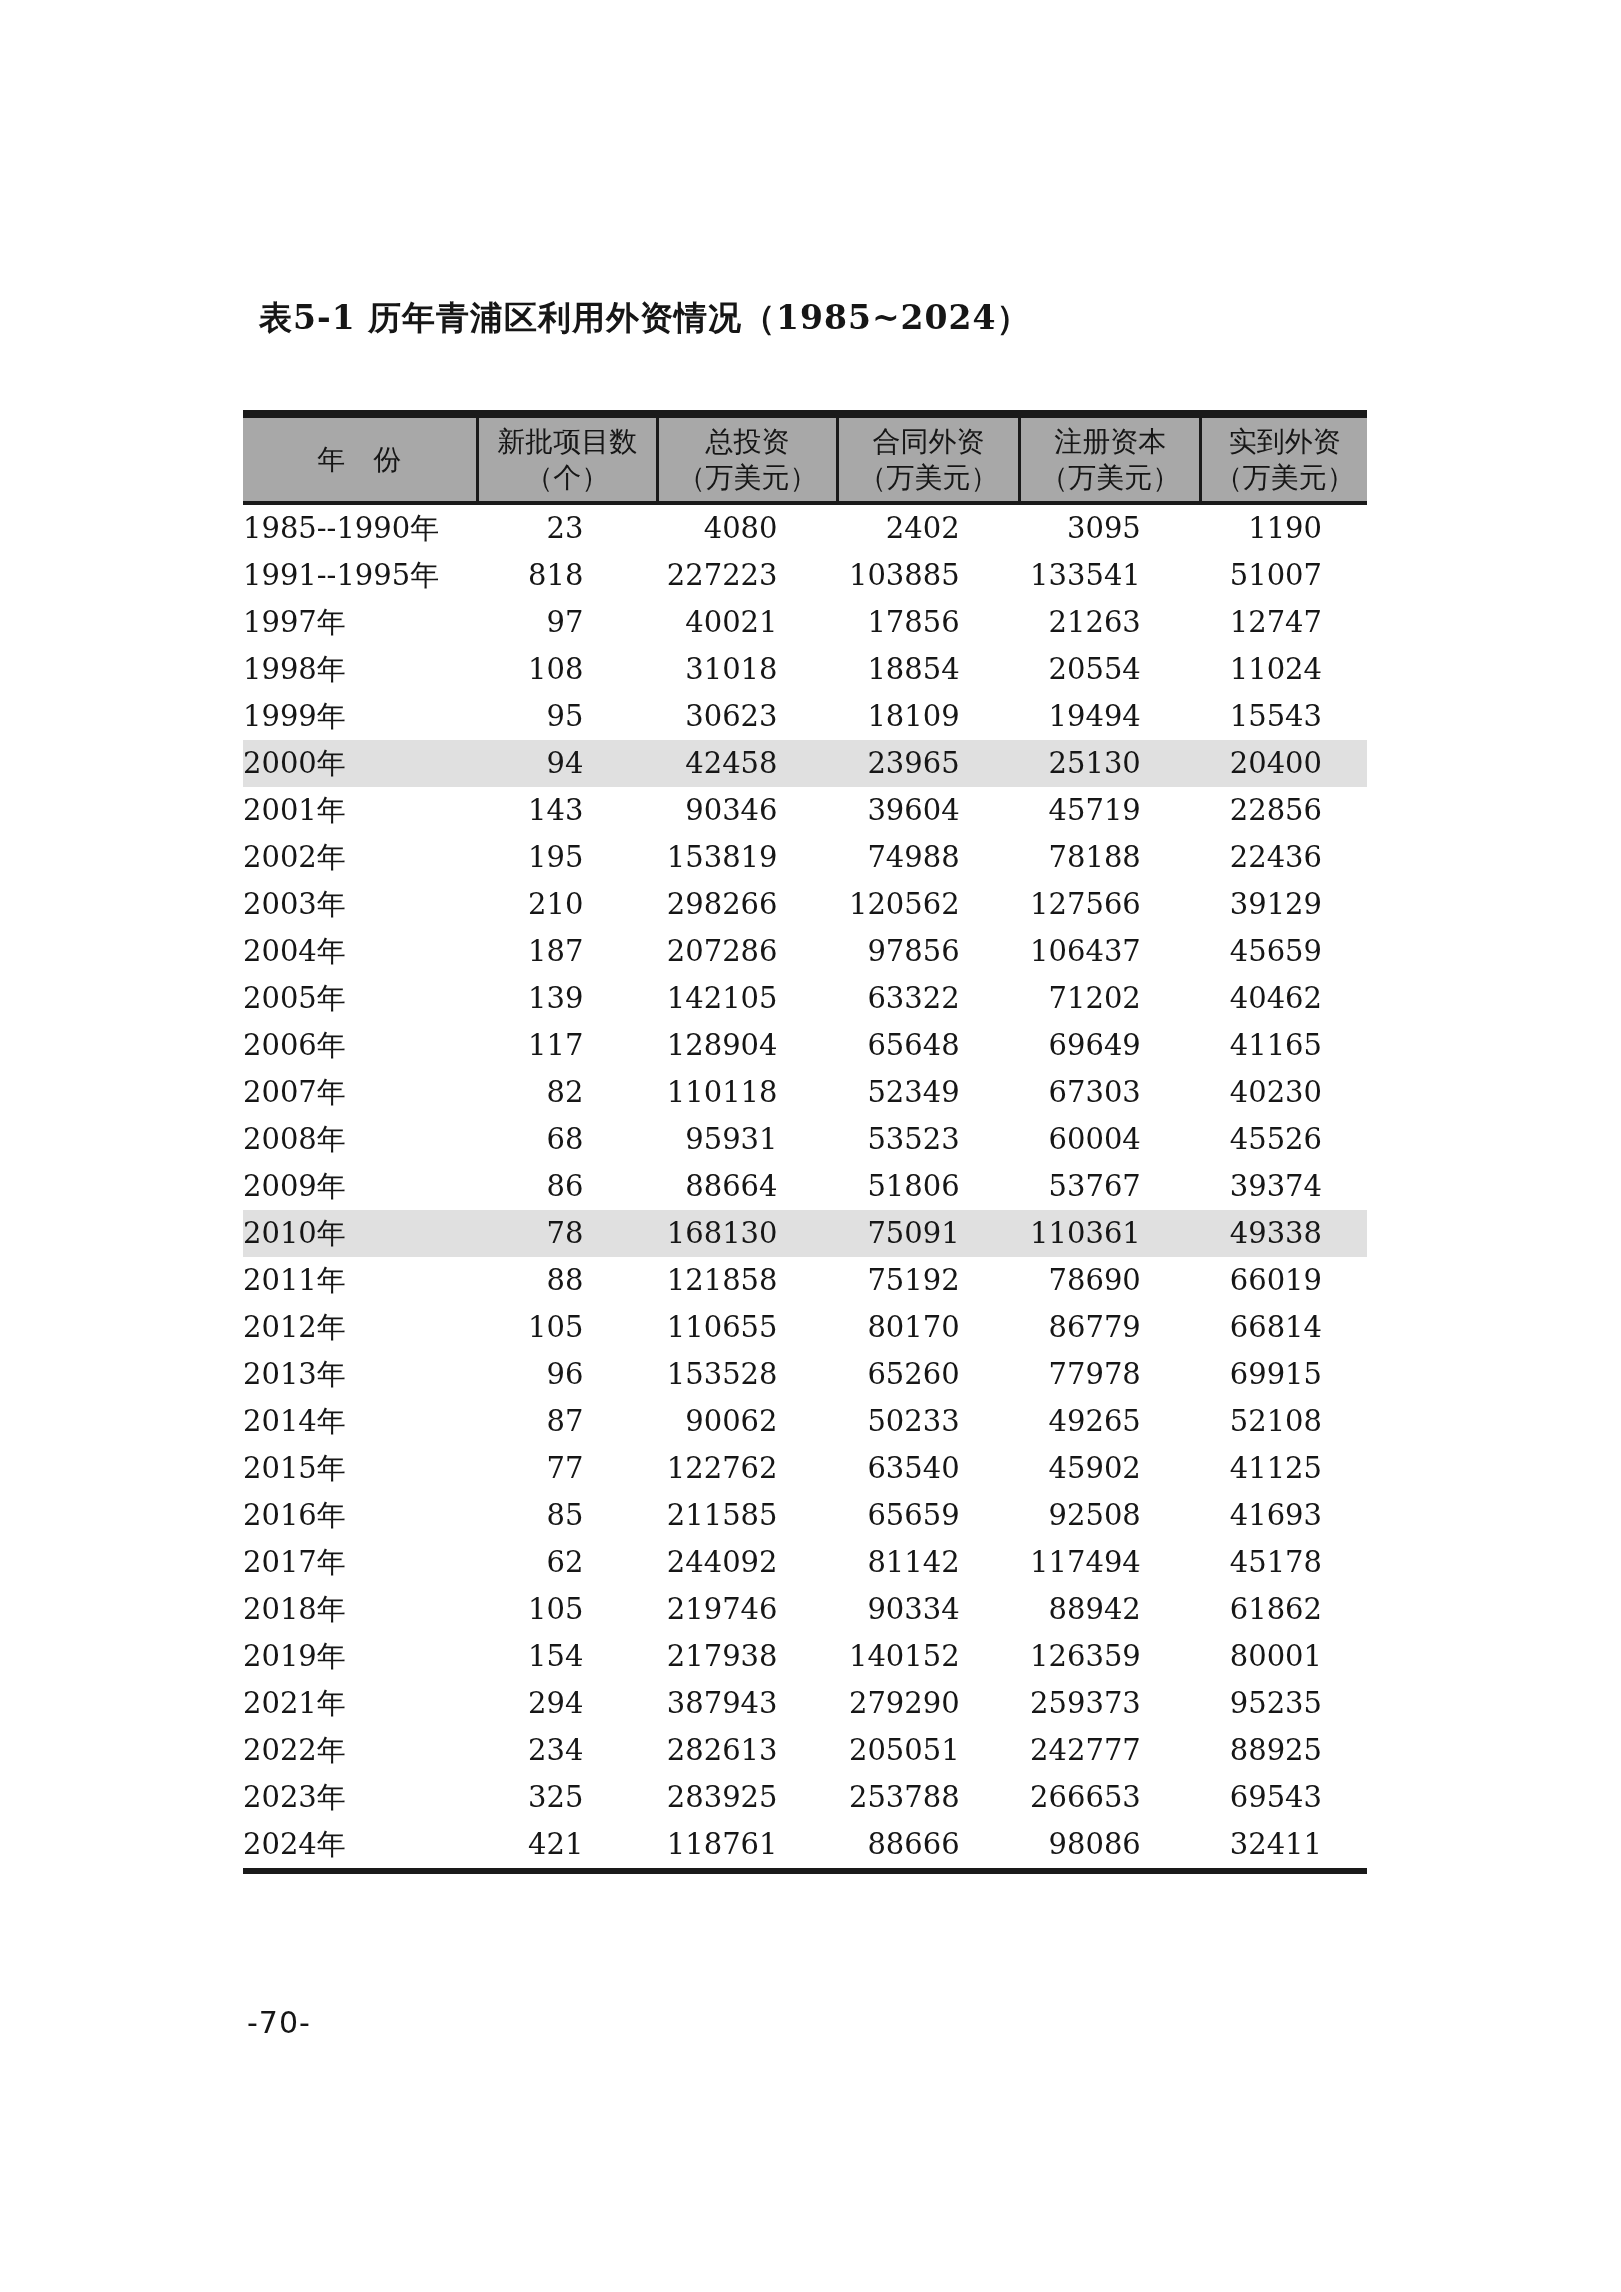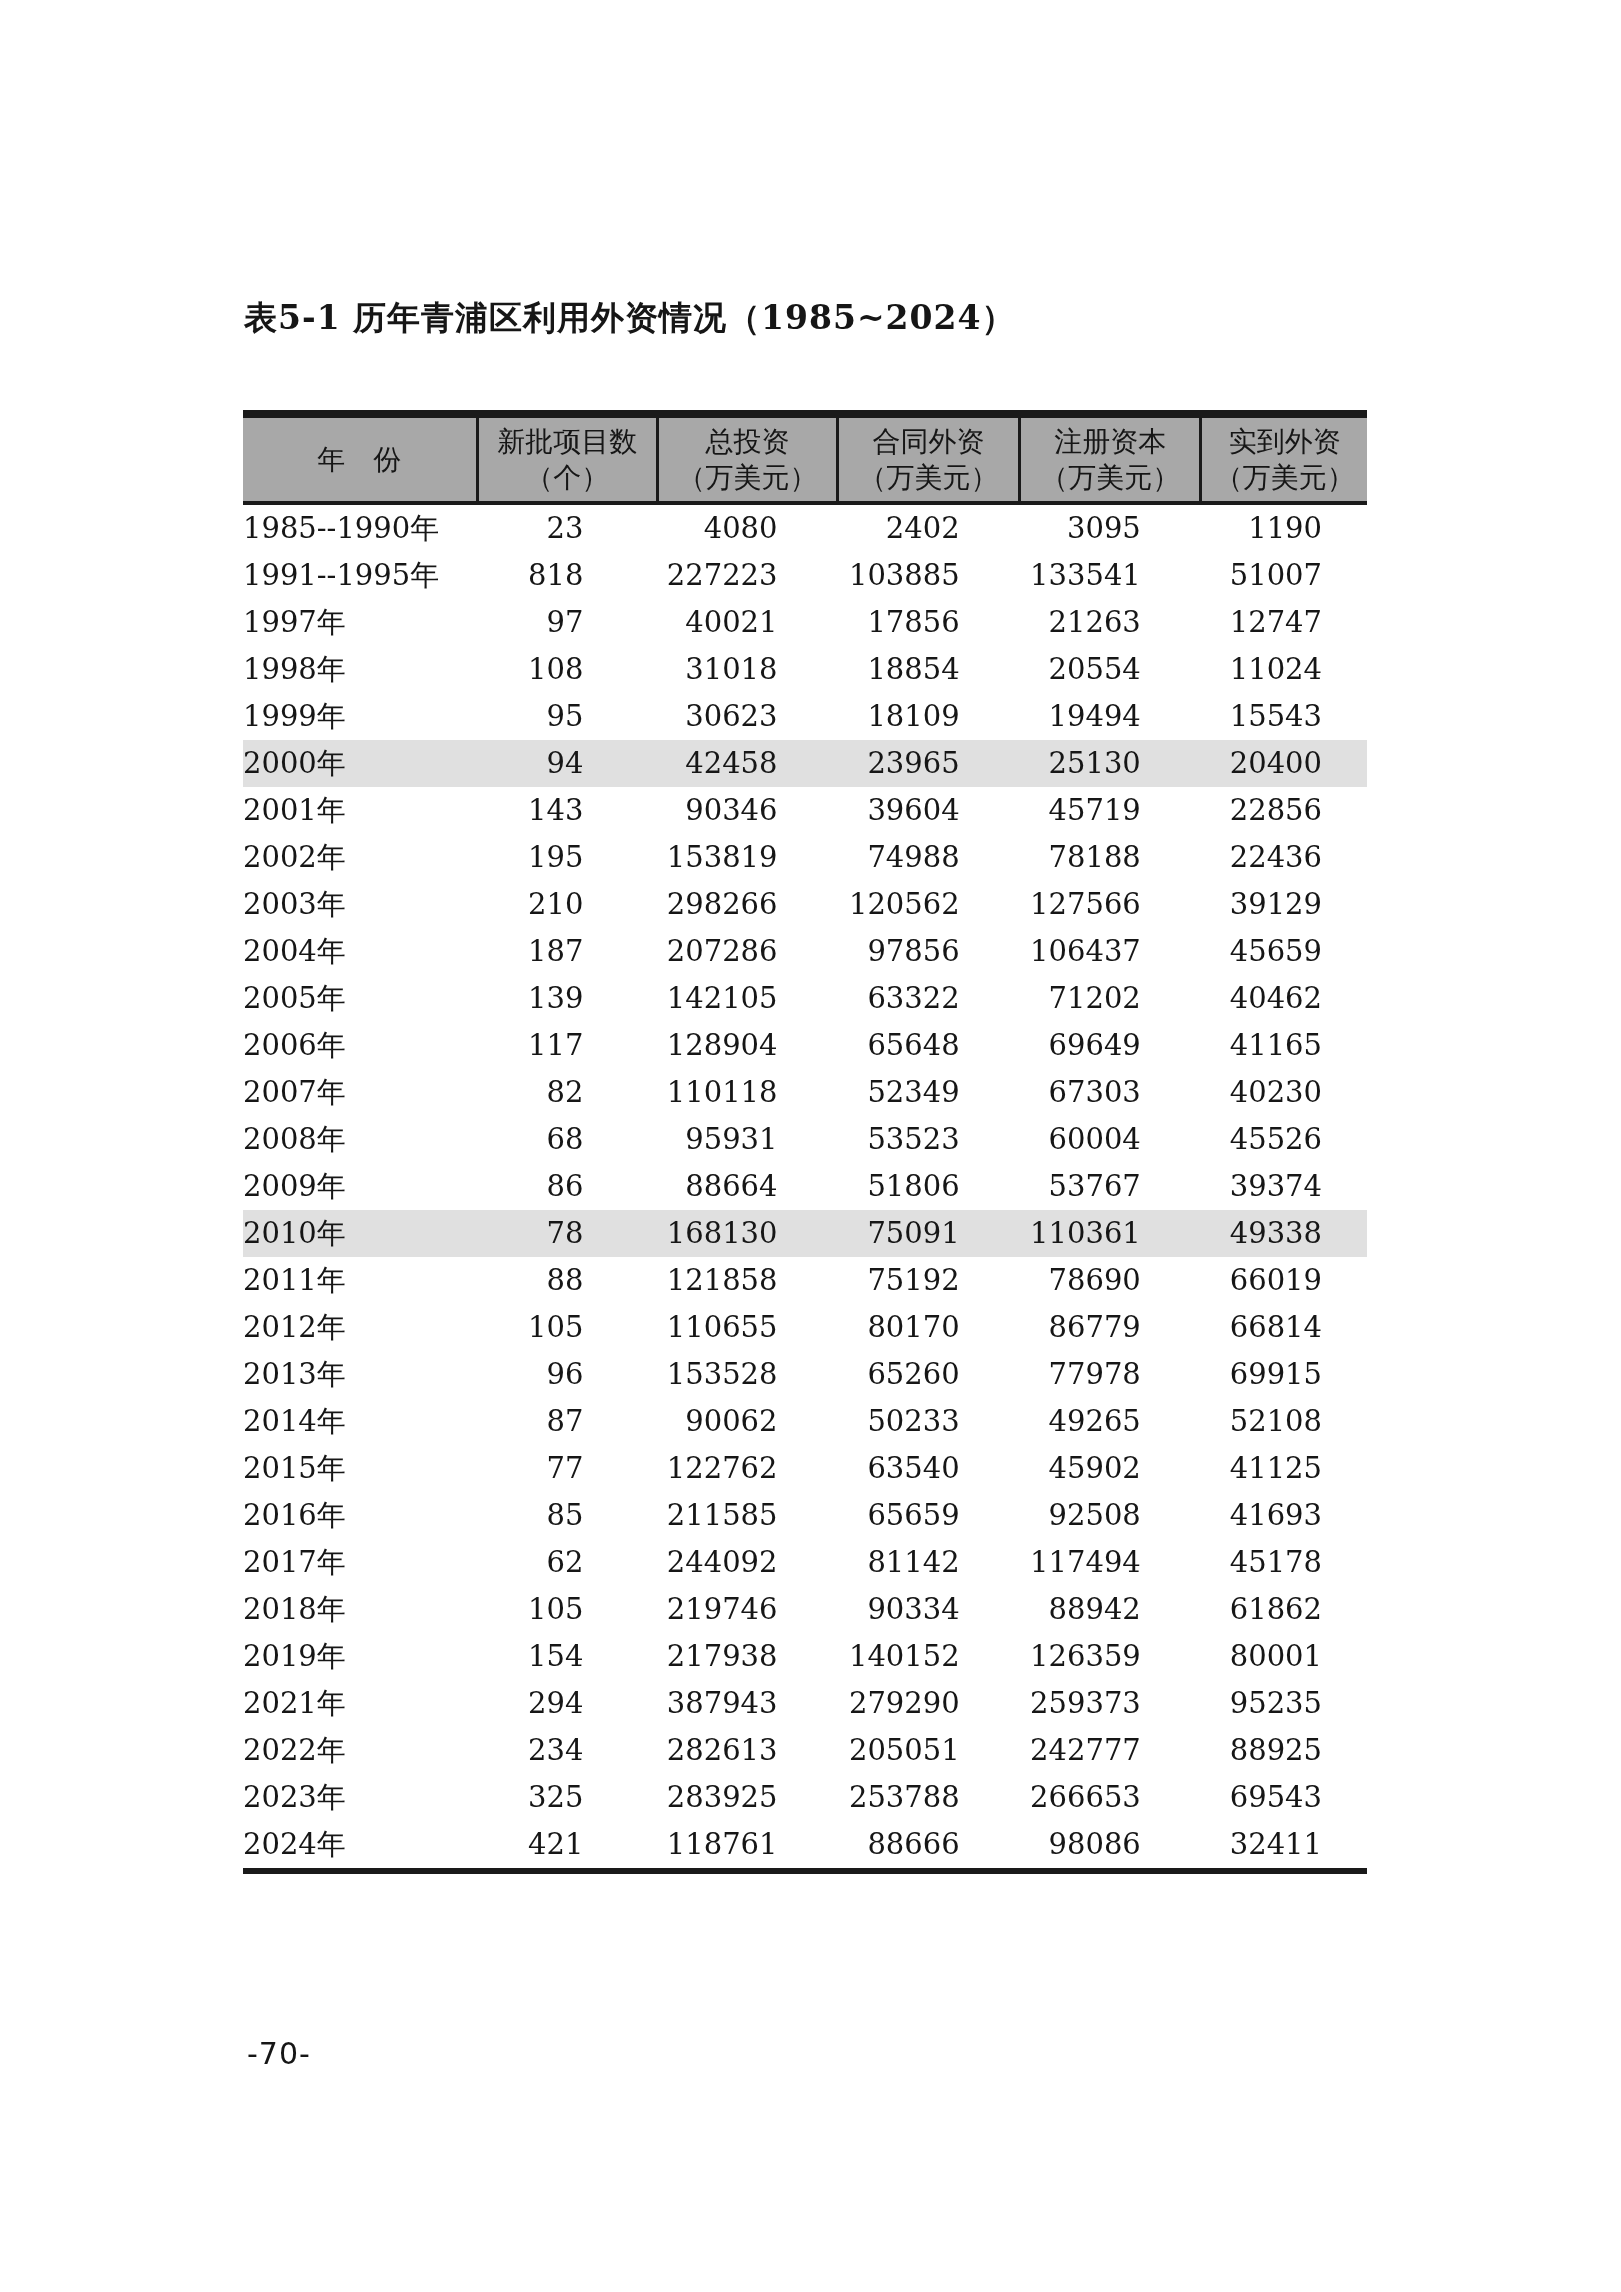--- a/index.html
+++ b/index.html
@@ -11,21 +11,21 @@
   * { margin:0; padding:0; box-sizing:border-box; }
   html, body { background:#ffffff; }
   body {
     width:1621px; height:2293px;
     position:relative;
     font-family:"DejaVu Serif","Liberation Serif",serif;
     color:var(--text-color);
   }
   .doc-title {
     position:absolute;
-    left:244px; top:296px;
+    left:259px; top:296px;
     font-size:33px;
     font-weight:bold;
     letter-spacing:1px;
     white-space:nowrap;
   }
   .table-wrap {
     position:absolute;
     left:243px; top:410px;
     width:1124px;
   }
@@ -65,21 +65,20 @@
   td.col-2 { padding-right:60px; }
   td.col-3 { padding-right:60px; }
   td.col-4 { padding-right:60px; }
   td.col-5 { padding-right:45px; }
   .page-number {
     position:absolute;
     left:247px; top:2005px;
     font-family:"DejaVu Sans","Liberation Sans",sans-serif;
     font-size:30px;
     letter-spacing:1px;
-    margin-top:31px;
   }
 </style>
 </head>
 <body>
 
 <h1 class="doc-title">表5-1 历年青浦区利用外资情况（1985~2024）</h1>
 
 <div class="table-wrap">
   <table class="stat-table">
     <colgroup>

